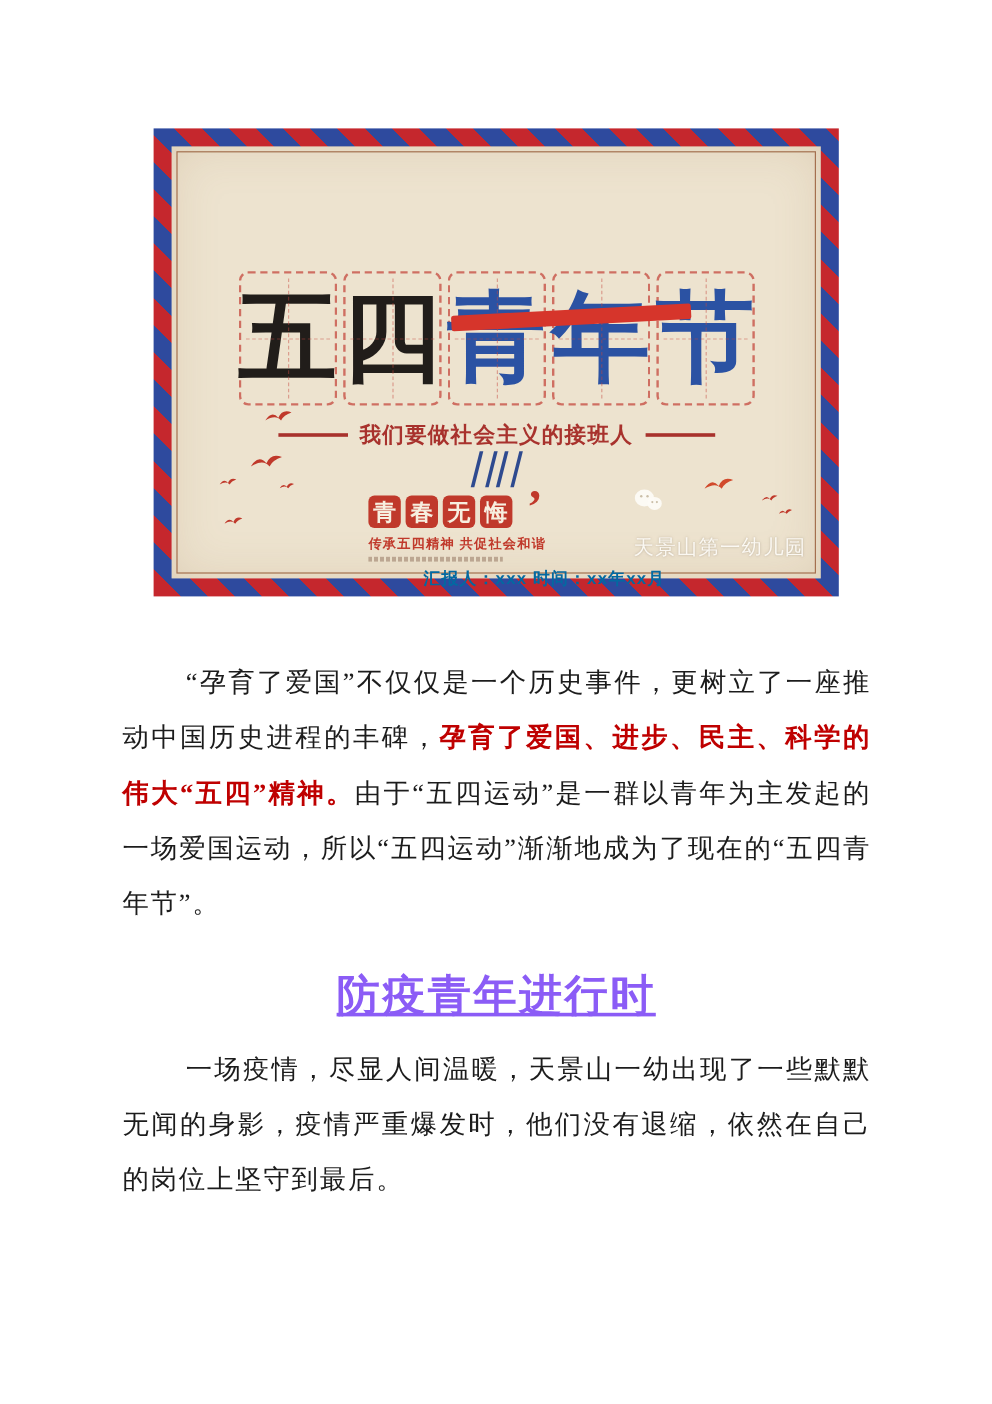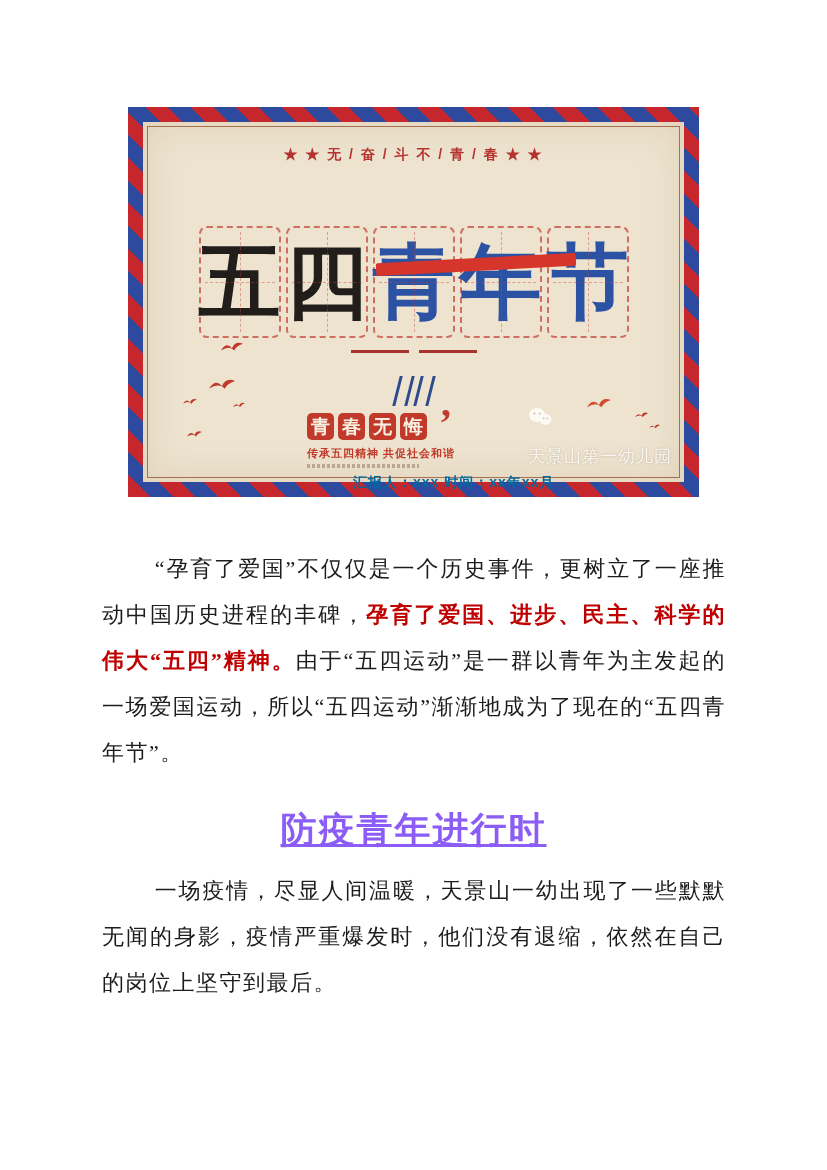--- a/index.html
+++ b/index.html
@@ -142,21 +142,20 @@
     font-size:36px;font-weight:900;color:#8b5cf6;letter-spacing:2px;text-decoration:underline;
   }
 </style>
 </head>
 <body>
 
 <div class="poster">
   <div class="poster-paper">
     <div class="poster-frame"></div>
 
-    <div class="star-banner">★ ★ 无 / 奋 / 斗  不 / 青 / 春 ★ ★</div>
 
 
     <div class="title-row">
       <div class="gridbox">
           <span class="ch-black">五</span>
         </div>
       <div class="gridbox">
           <span class="ch-black">四</span>
         </div>
       <div class="gridbox">
@@ -166,20 +165,21 @@
           <span class="ch-blue">年</span>
         </div>
       <div class="gridbox">
           <span class="ch-blue">节</span>
         </div>
     </div>
     <div class="strike-bar"></div>
 
     <div class="slogan-row">
       <span class="slogan-line"></span>
+      <span class="slogan-text">我们要做社会主义的接班人</span>
       <span class="slogan-line"></span>
     </div>
 
     <div class="ribbon-row">
       <span class="ribbon-bracket"></span>
       <span class="ribbon-bracket"></span>
     </div>
 
     <div class="stamp-block">
       <div class="stamp-row">

